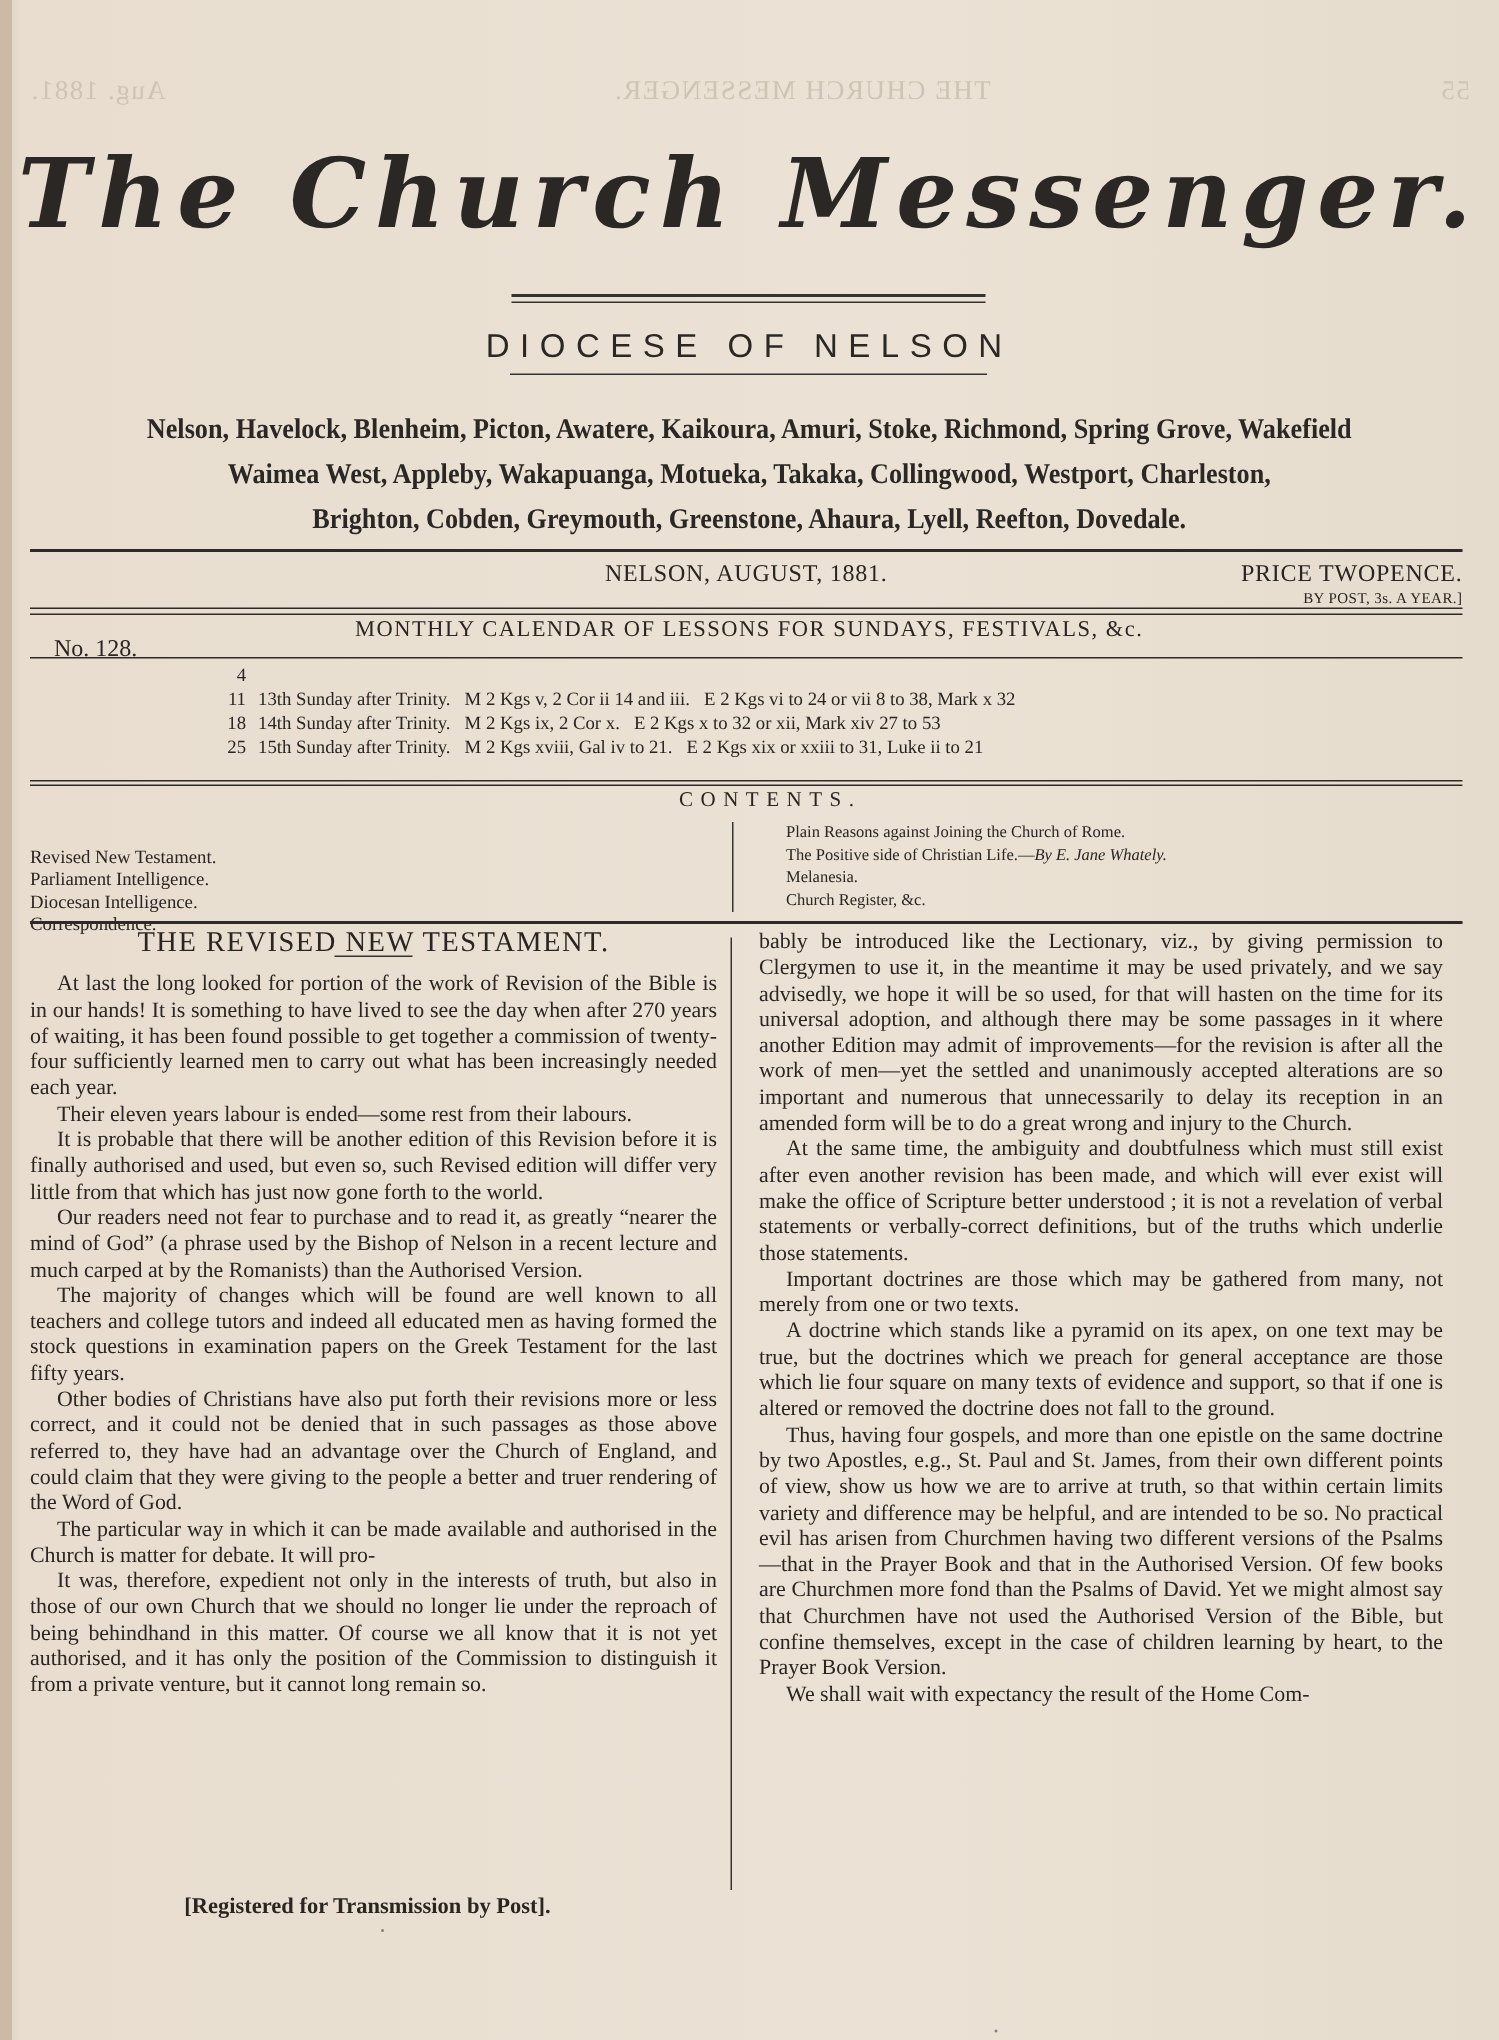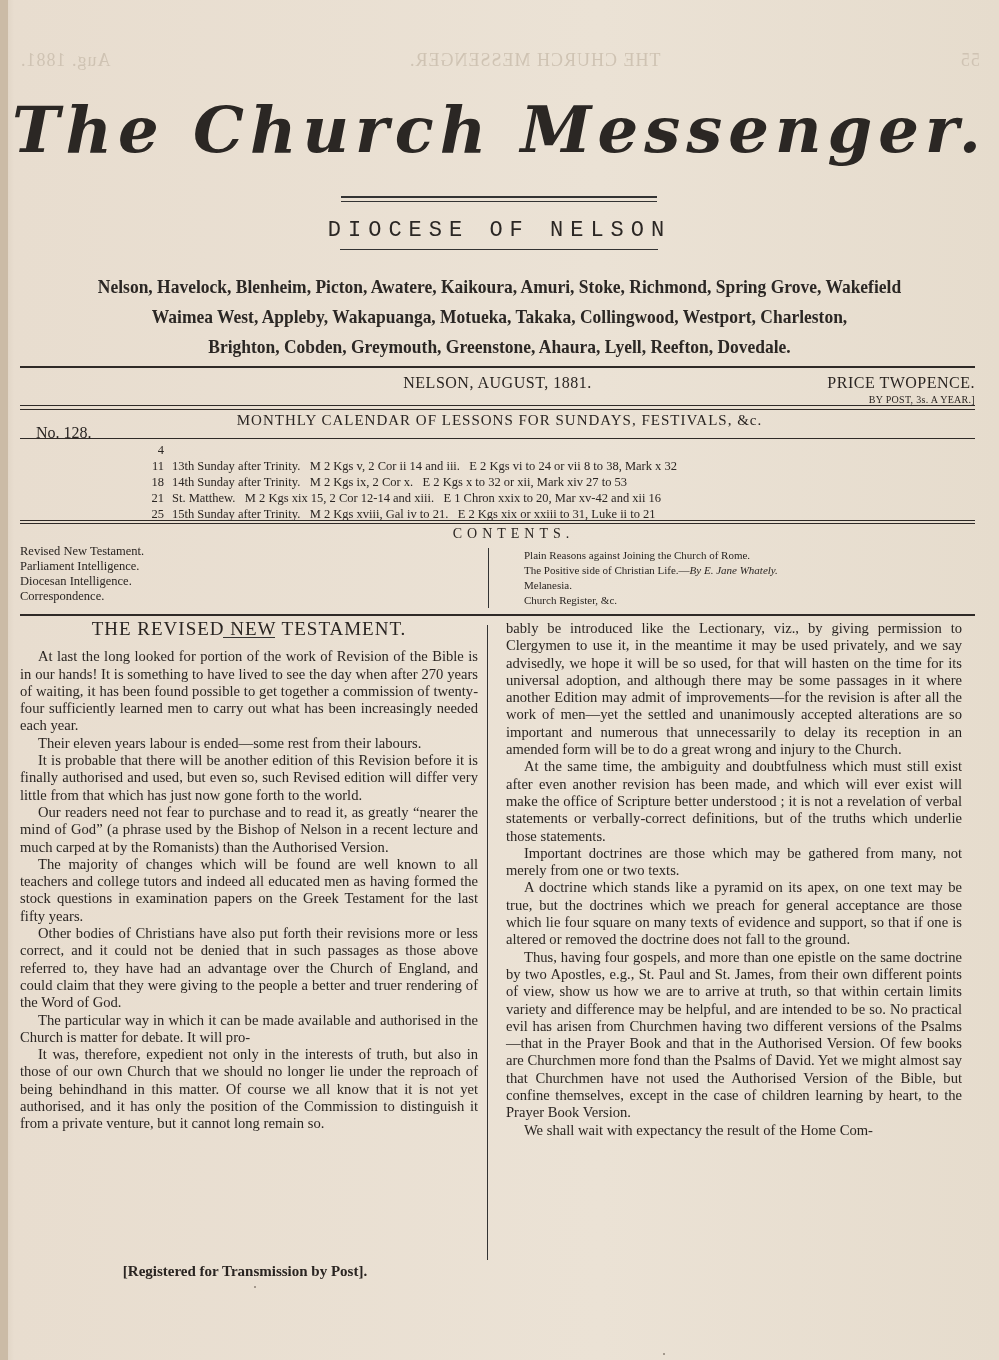--- a/index.html
+++ b/index.html
@@ -23,21 +23,21 @@
   .ghost-header span { transform: scaleX(-1); display:inline-block; }
   .masthead {
     position:absolute; left:0; top:92px; width:999px; text-align:center;
     font-family: "DejaVu Serif", serif; font-weight:bold;
     font-size:64px; letter-spacing:6px; color:#2b2724;
     font-style: italic;
   }
   .mast-rule { position:absolute; left:341px; width:316px; height:2px; background:#333; }
   .diocese {
     position:absolute; left:0; top:218px; width:999px; text-align:center;
-    font-family: Liberation Mono, monospace;
+    font-family: Liberation Sans, sans-serif;
     font-size:22px; letter-spacing:7px; color:#2b2724;
   }
   .diocese-rule { position:absolute; top:249px; left:340px; width:318px; height:1px; background:#333; }
   .places {
     position:absolute; left:0; top:272px; width:999px; text-align:center;
     font-family: "Liberation Serif", serif; font-weight:bold;
     font-size:19px; line-height:30px; color:#2b2724;
     transform: scaleX(0.92); transform-origin: center top;
   }
   .rule { position:absolute; height:1px; background:#2f2a27; }
@@ -48,21 +48,21 @@
   .issue-price { position:absolute; right:0; top:2px; font-size:16px; letter-spacing:0.5px; }
   .issue-post { position:absolute; right:0; top:22px; font-size:10px; letter-spacing:0.3px; }
   .cal-title {
     position:absolute; top:412px; left:0; width:999px; text-align:center;
     font-size:15px; letter-spacing:1px;
   }
   .cal-rows { position:absolute; top:442px; left:138px; width:820px; font-size:12.5px; line-height:16px; }
   .cal-row { display:flex; white-space:nowrap; }
   .cal-day { width:26px; text-align:right; padding-right:8px; }
   .contents-title { position:absolute; top:526px; left:14px; width:999px; text-align:center; font-size:14px; letter-spacing:5px; }
-  .contents-left { position:absolute; top:544px; left:20px; font-size:12.5px; line-height:15px; }
+  .contents-left { position:absolute; top:564px; left:20px; font-size:12.5px; line-height:15px; }
   .contents-right { position:absolute; top:548px; left:524px; font-size:11px; line-height:15px; }
   .contents-divider { position:absolute; top:548px; left:488px; width:1px; height:60px; background:#333; }
   .it { font-style: italic; }
   .col {
     position:absolute; top:620px; font-size:14.6px; line-height:17.3px;
     text-align: justify;
   }
   .col-left { left:20px; width:458px; }
   .col-right { left:506px; width:456px; }
   .col-divider { position:absolute; left:487px; top:625px; width:1px; height:635px; background:#333; }
@@ -118,24 +118,20 @@
     </div>
     <div class="cal-row">
       <span class="cal-day">11</span>
       <span style="white-space:pre;">13th Sunday after Trinity.   M 2 Kgs v, 2 Cor ii 14 and iii.   E 2 Kgs vi to 24 or vii 8 to 38, Mark x 32</span>
     </div>
     <div class="cal-row">
       <span class="cal-day">18</span>
       <span style="white-space:pre;">14th Sunday after Trinity.   M 2 Kgs ix, 2 Cor x.   E 2 Kgs x to 32 or xii, Mark xiv 27 to 53</span>
     </div>
     <div class="cal-row">
-      <span class="cal-day">21</span>
-      <span style="white-space:pre;">St. Matthew.   M 2 Kgs xix 15, 2 Cor 12-14 and xiii.   E 1 Chron xxix to 20, Mar xv-42 and xii 16</span>
-    </div>
-    <div class="cal-row">
       <span class="cal-day">25</span>
       <span style="white-space:pre;">15th Sunday after Trinity.   M 2 Kgs xviii, Gal iv to 21.   E 2 Kgs xix or xxiii to 31, Luke ii to 21</span>
     </div>
   </div>
 
   <div class="rule" style="top:520px; left:20px; width:955px;"></div>
   <div class="rule" style="top:523px; left:20px; width:955px;"></div>
 
   <div class="contents-title">CONTENTS.</div>
 

